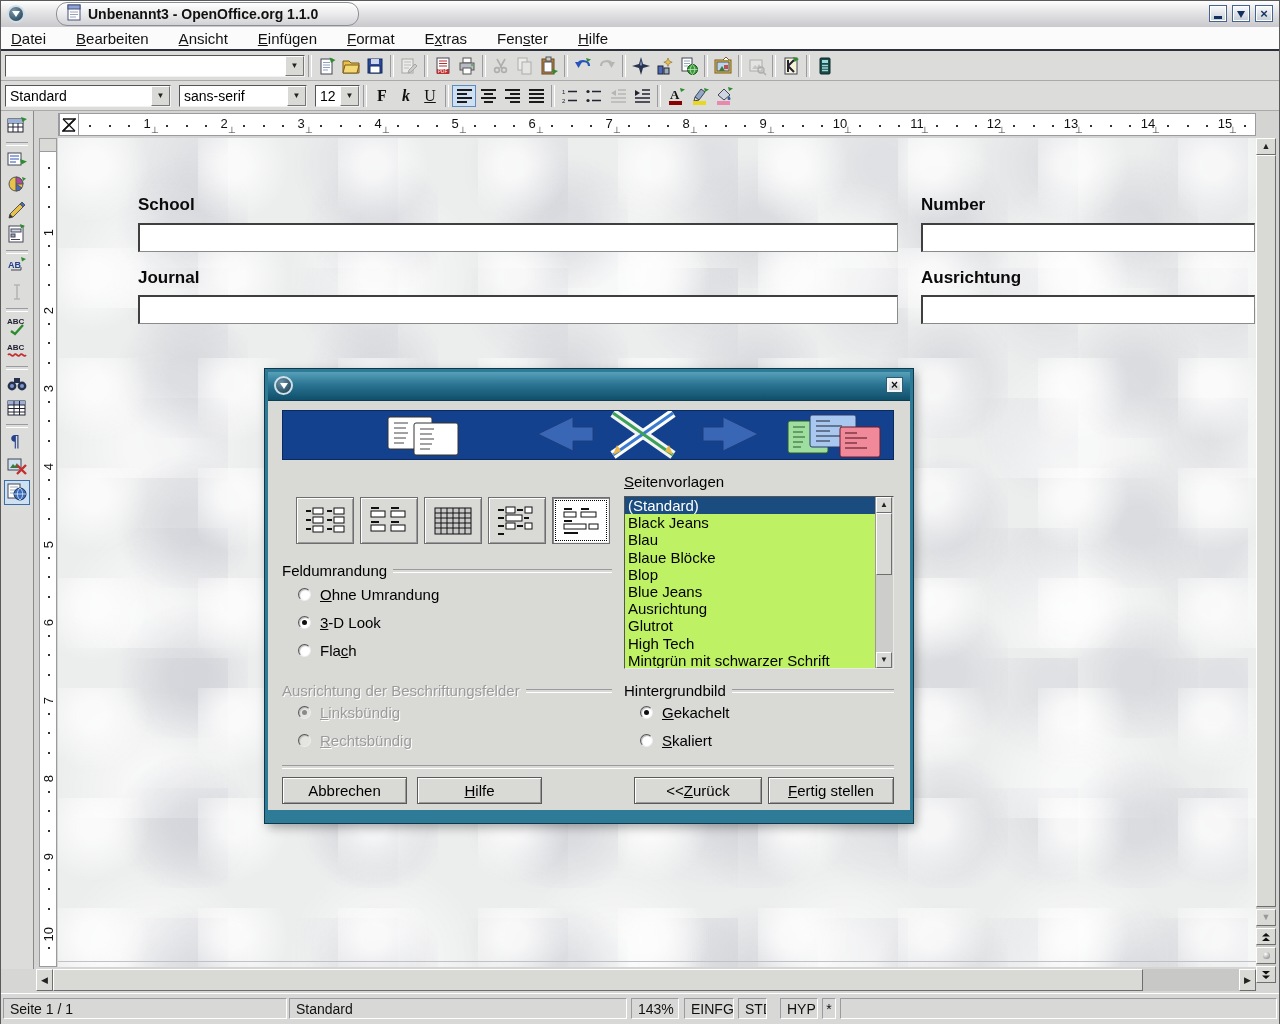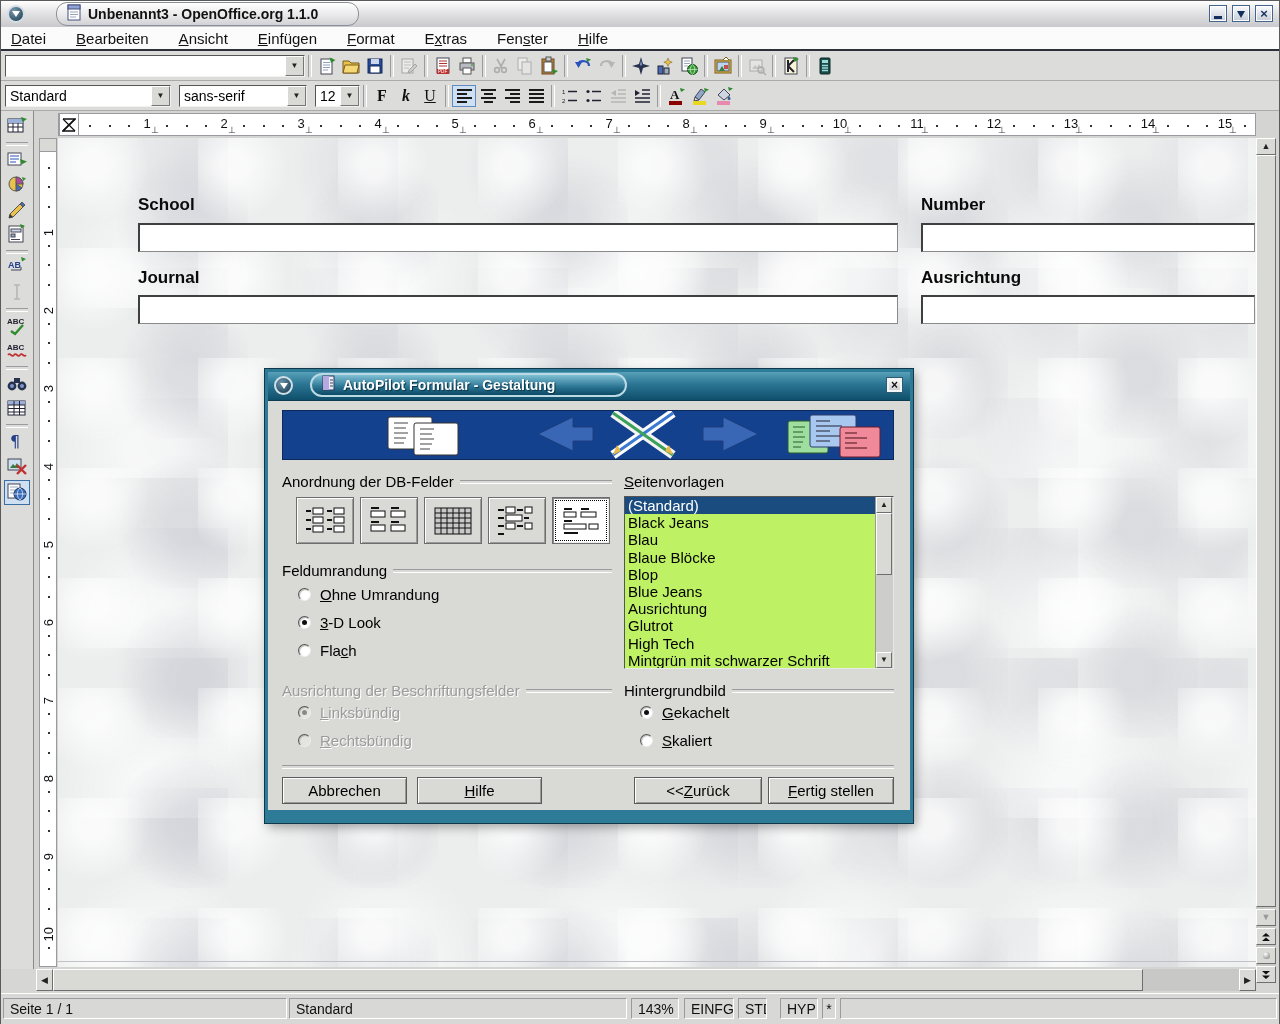--- a/index.html
+++ b/index.html
@@ -734,28 +734,20 @@
       <div id="hthumb"></div>
       <div class="sbtn" style="left:1203px">▶</div>
     </div>
   </div>
 
   <div id="dialog">
     <div id="dlg-title">
       <div class="dlg-circle">
           <span class="tri"></span>
         </div>
-      <div class="dlg-pill">
-        <span><svg width="13" height="16" viewBox="0 0 13 16">
-              <rect x="1" y="1" width="11" height="14" fill="#e8ecf8" stroke="#2a3a5a"></rect>
-              <rect x="1" y="1" width="6" height="14" fill="#b8a8e0"></rect>
-              <path d="M8 5h3M8 8h3M8 11h3" stroke="#445" fill="none"></path>
-            </svg></span>
-        <span class="dtxt">AutoPilot Formular - Gestaltung</span>
-      </div>
       <div class="dlg-close">×</div>
     </div>
 
     <div id="dlg-content">
       <div id="banner">
         <svg width="610" height="48" viewBox="0 0 610 48">
           <rect x="105" y="6" width="44" height="32" rx="2" fill="#fff" stroke="#333"></rect>
           <path d="M111 12h14M111 17h12M111 22h14M111 27h12M111 32h10" stroke="#444"></path>
           <rect x="131" y="12" width="44" height="32" rx="2" fill="#fff" stroke="#333"></rect>
           <path d="M137 18h14M137 23h12M137 28h14M137 33h12M137 38h10" stroke="#444"></path>
@@ -769,24 +761,20 @@
           <polygon points="390,44 382,40 386,34" fill="#e8b84a"></polygon>
           <rect x="505" y="10" width="40" height="32" rx="2" fill="#9ede9e" stroke="#2a5a2a"></rect>
           <path d="M510 16h12M510 21h10M510 26h12M510 31h10M510 36h8" stroke="#2a5a2a"></path>
           <rect x="527" y="4" width="46" height="32" rx="2" fill="#a8c8f0" stroke="#2a3a6a"></rect>
           <path d="M533 10h14M533 15h26M533 20h14M533 25h26M533 30h14" stroke="#223"></path>
           <rect x="557" y="16" width="40" height="30" rx="2" fill="#f08a9a" stroke="#6a1a2a"></rect>
           <path d="M562 22h12M562 27h22M562 32h12M562 37h22" stroke="#4a1018"></path>
         </svg>
       </div>
 
-      <div class="grp" style="left:14px;top:72px;width:330px">
-        <span>Anordnung der DB-Felder</span>
-          <span class="line"></span>
-      </div>
       <div id="arrgroup">
         <div class="arr-btn" style="left:28px">
             <svg width="44" height="34" viewBox="0 0 44 34">
               <g stroke="#111" fill="none">
                 <path d="M3 7h5M3 16h5M3 25h5M24 7h5M24 16h5M24 25h5" stroke-width="2"></path>
                 <rect x="10" y="4" width="10" height="6" fill="#fff"></rect>
                 <rect x="10" y="13" width="10" height="6" fill="#fff"></rect>
                 <rect x="10" y="22" width="10" height="6" fill="#fff"></rect>
                 <rect x="31" y="4" width="10" height="6" fill="#fff"></rect>
                 <rect x="31" y="13" width="10" height="6" fill="#fff"></rect>

